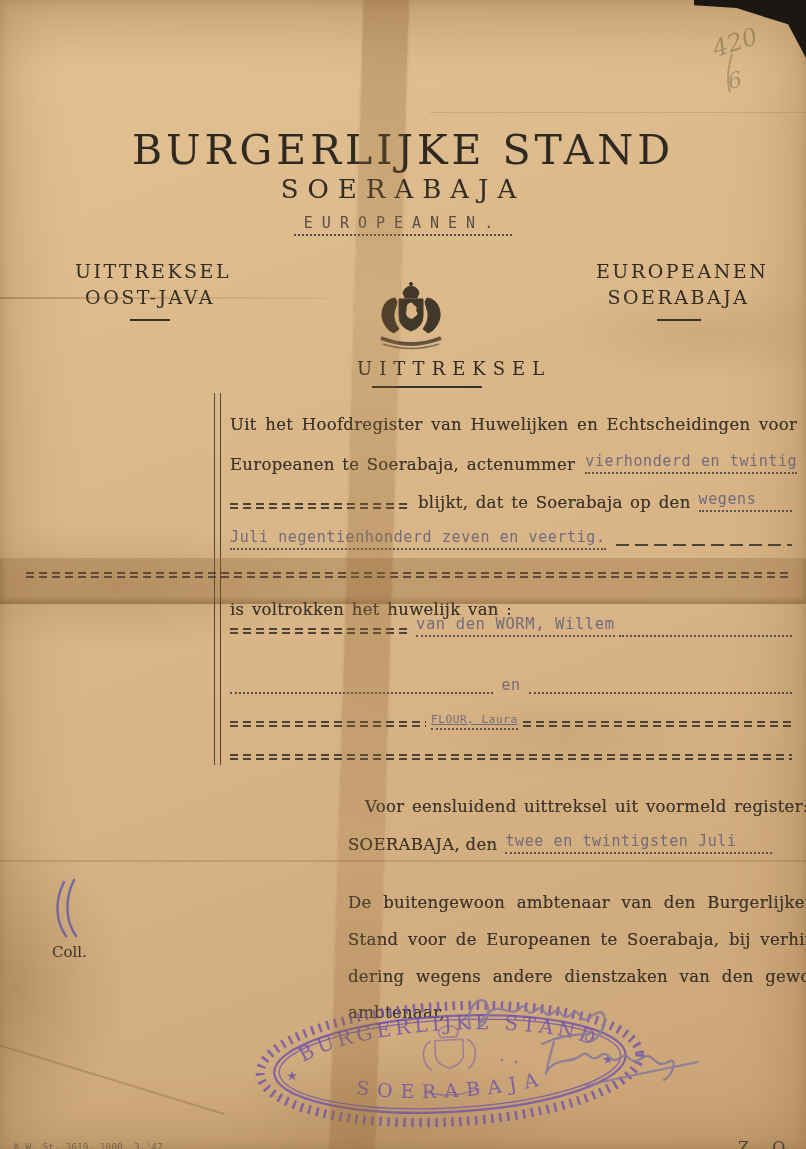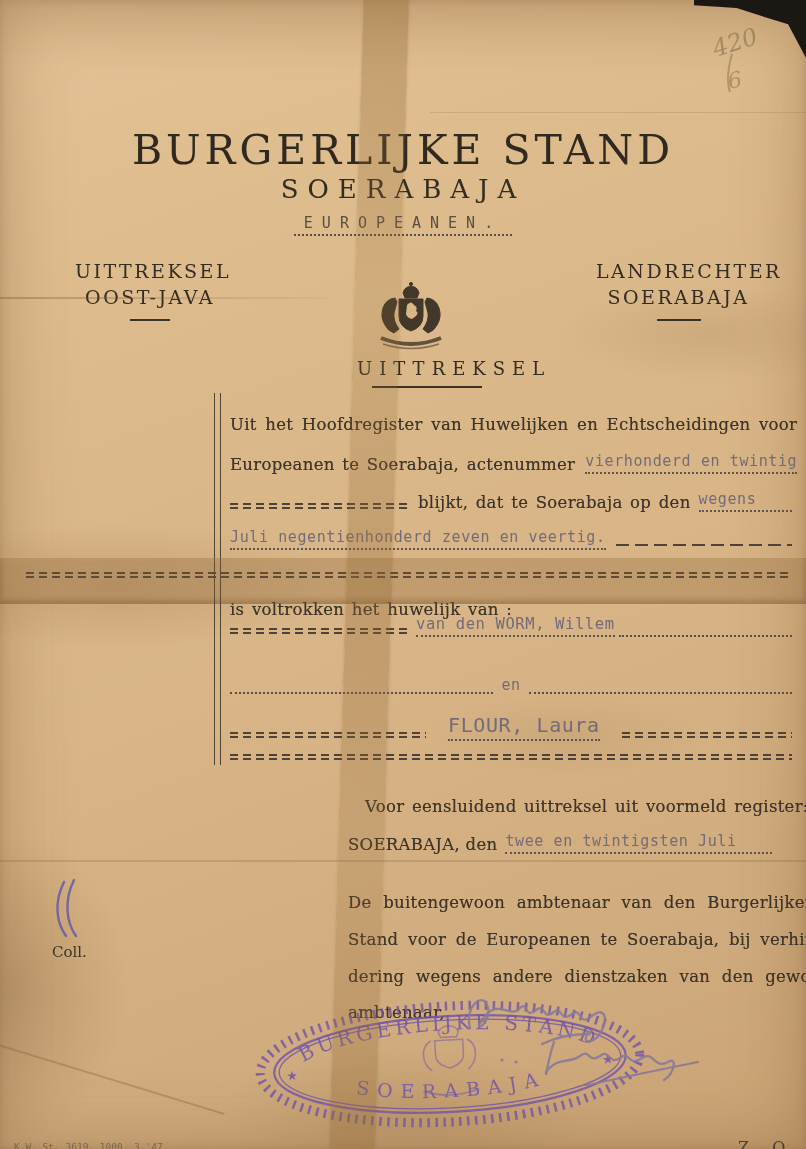--- a/index.html
+++ b/index.html
@@ -81,21 +81,21 @@
   <div class="abs" style="left:0;top:213px;width:806px;text-align:center;">
     <span class="cat">EUROPEANEN.</span>
   </div>
 
   <div class="abs colhead" style="left:75px;top:258px;width:150px;">
     <div>UITTREKSEL</div>
     <div>OOST-JAVA</div>
     <div class="rule-sm" style="width:40px;"></div>
   </div>
   <div class="abs colhead" style="left:596px;top:258px;width:165px;">
-    <div>LANDRECHTER</div>
+    <div>EUROPEANEN</div>
     <div>SOERABAJA</div>
     <div class="rule-sm" style="width:44px;"></div>
   </div>
 
   <svg class="arms" style="left:361px;top:281px;" width="100" height="72" viewBox="0 0 100 72">
     <g fill="#2e271d" stroke="#2e271d" opacity=".88">
       <path d="M42,12 C44,3 56,3 58,12 L56,17 L44,17 Z"></path>
       <circle cx="50" cy="3" r="1.6"></circle>
       <path d="M38,18 h24 v17 q0,11 -12,15 q-12,-4 -12,-15 z"></path>
       <path d="M46,24 q4,-5 7,0 q4,2 2,6 q3,2 0,5 l-4,3 q-5,-1 -6,-5 z" fill="#d9b687" stroke="none"></path>
@@ -140,21 +140,21 @@
   </div>
 
   <div class="abs row" style="left:230px;top:676px;width:562px;">
     <span class="dots fgrow"></span>
     <span class="typed" style="margin:0 8px;">en</span>
     <span class="dots fgrow"></span>
   </div>
 
   <div class="abs row" style="left:230px;top:713px;width:562px;">
     <span class="dash2" style="width:196px;"></span>
-    <span class="typed dotted-u" style="margin:0 22px;font-size:20px;">FLOUR, Laura</span>
+    <span class="typed dotted-u" style="margin:0 5px;font-size:11px;text-decoration:underline;">FLOUR, Laura</span>
     <span class="dash2 fgrow"></span>
   </div>
 
   <div class="abs dash2" style="left:230px;top:754px;width:562px;"></div>
 
   <div class="abs print" style="left:365px;top:797px;word-spacing:2px;">Voor eensluidend uittreksel uit voormeld register:</div>
 
   <div class="abs row" style="left:348px;top:832px;width:424px;">
     <span class="print">SOERABAJA, den</span>
     <span class="typed dotted-u fgrow" style="margin-left:8px;">twee en twintigsten Juli</span>

